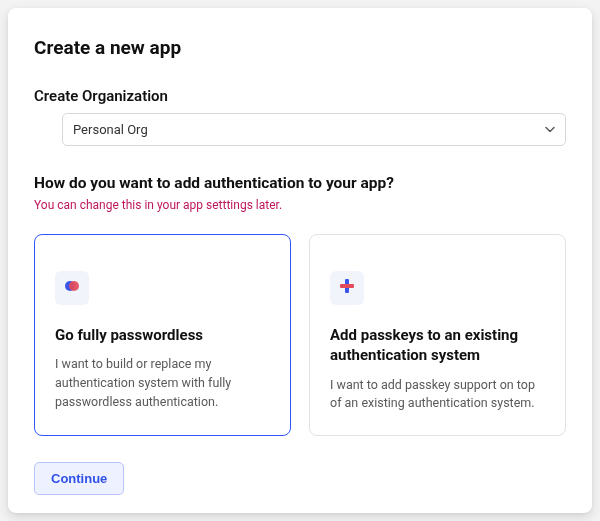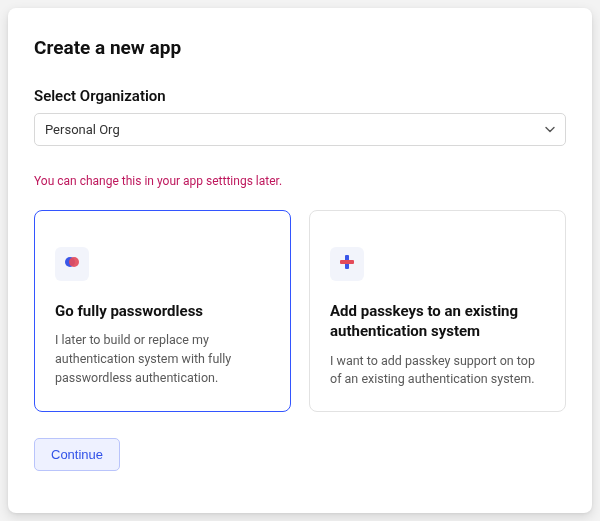--- a/index.html
+++ b/index.html
@@ -28,20 +28,21 @@
     }
     .field-label {
       font-size: 15px;
       font-weight: 600;
       color: #111;
       margin-bottom: 8px;
     }
     .select-wrap {
       position: relative;
       margin-bottom: 28px;
+      margin-left: 28px;
     }
     .select {
       width: 100%;
       border: 1px solid #d8d8d8;
       border-radius: 5px;
       padding: 8px 32px 8px 10px;
       font-size: 13px;
       color: #333;
       background: #fff;
       appearance: none;
@@ -104,21 +105,21 @@
       line-height: 1.5;
     }
     .footer {
       display: flex;
       gap: 10px;
     }
     .btn {
       border-radius: 5px;
       padding: 8px 16px;
       font-size: 13px;
-      font-weight: 400;
+      font-weight: 700;
       cursor: pointer;
       border: 1px solid transparent;
     }
     .btn-primary {
       background: #eef1ff;
       color: #3152e8;
       border: 1px solid #b9c4fb;
     }
     .btn-secondary {
       background: #fff;
@@ -126,46 +127,47 @@
       border: 1px solid #d6d6d6;
     }
   </style>
 </head>
 <body>
 
 <div class="modal">
 
   <h1 class="modal-title">Create a new app</h1>
 
-  <div class="field-label">Select Organization</div>
+  <div class="field-label">Create Organization</div>
 
   <div class="select-wrap">
     <div class="select">Personal Org</div>
     <span class="chevron">
       <svg width="12" height="12" viewBox="0 0 12 12">
           <path d="M2 4 L6 8 L10 4" stroke="#555" stroke-width="1.4" fill="none" stroke-linecap="round" stroke-linejoin="round"></path>
         </svg>
     </span>
   </div>
 
+  <div class="question">How do you want to add authentication to your app?</div>
   <div class="helper">You can change this in your app setttings later.</div>
 
   <div class="cards">
 
     <div class="card selected">
       <div class="card-icon-box">
         <span>
           <svg width="18" height="18" viewBox="0 0 18 18">
             <circle cx="7" cy="9" r="5" fill="#3a56e8"></circle>
             <circle cx="11" cy="9" r="5" fill="#e44b5a" fill-opacity="0.92"></circle>
           </svg>
         </span>
       </div>
       <div class="card-title">Go fully passwordless</div>
-      <div class="card-desc">I later to build or replace my authentication system with fully passwordless authentication.</div>
+      <div class="card-desc">I want to build or replace my authentication system with fully passwordless authentication.</div>
     </div>
 
     <div class="card">
       <div class="card-icon-box">
         <span>
           <svg width="18" height="18" viewBox="0 0 18 18">
             <rect x="7" y="2" width="4" height="14" rx="1" fill="#3a56e8"></rect>
             <rect x="2" y="7" width="14" height="4" rx="1" fill="#e44b5a"></rect>
           </svg>
         </span>

